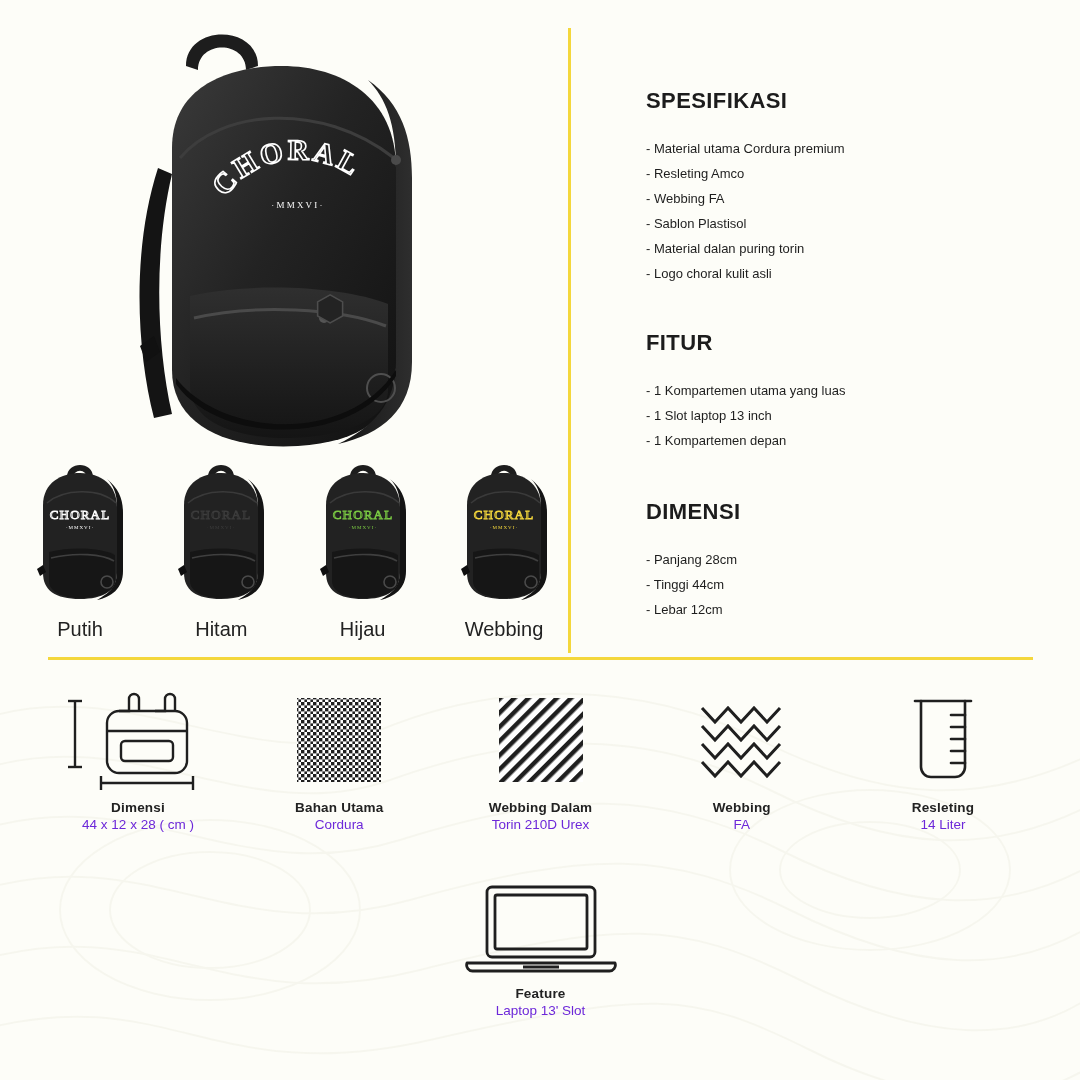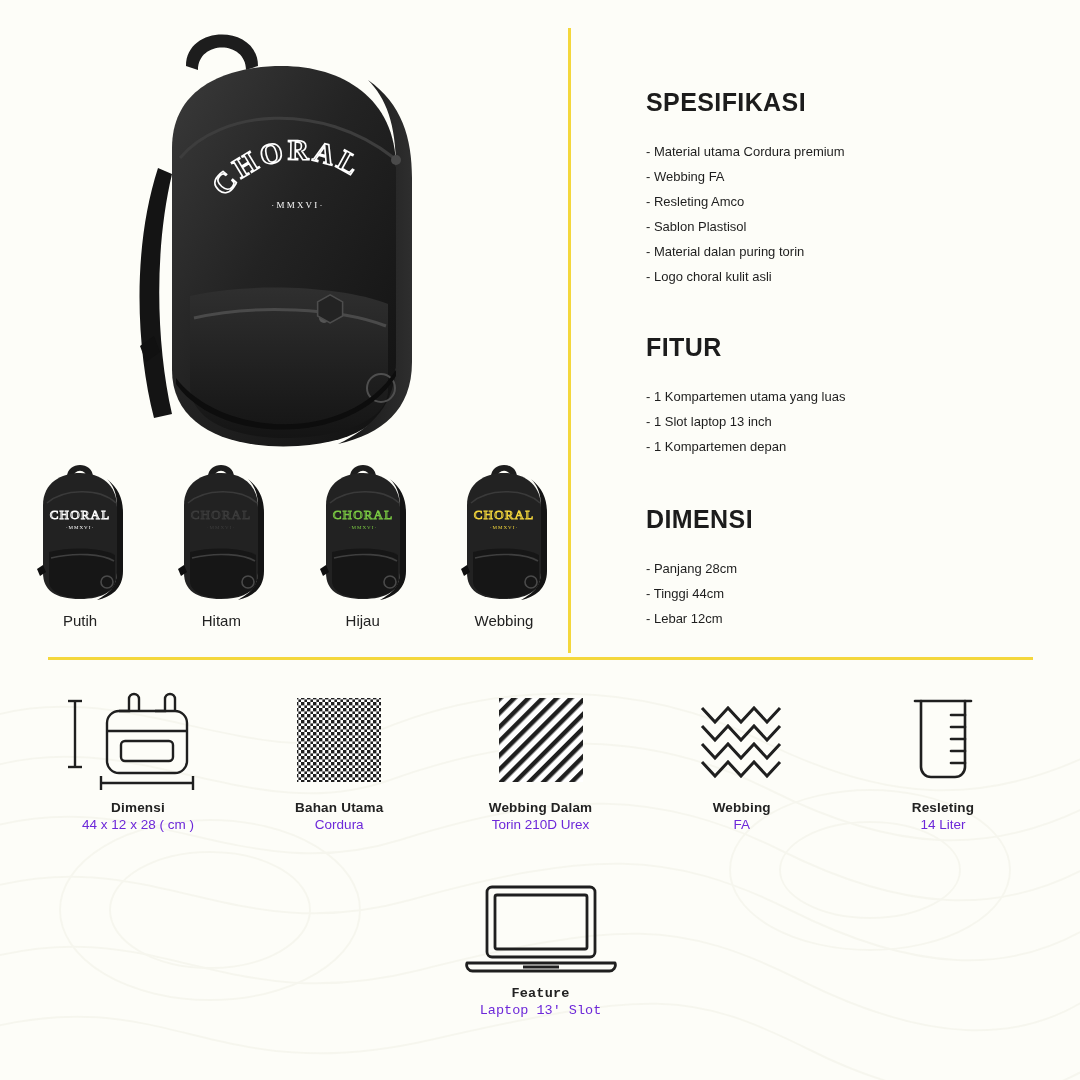--- a/index.html
+++ b/index.html
@@ -39,21 +39,21 @@
   }
 
   
   .spec-col {
     position: absolute;
     left: 646px; top: 88px;
     width: 400px;
     color: #1c1c1c;
   }
   .spec-h {
-    font-size: 25px;
+    font-size: 22px;
     font-weight: bold;
     letter-spacing: 0.4px;
     margin-bottom: 22px;
   }
   .spec-h.second { margin-top: 44px; }
   .spec-h.third  { margin-top: 46px; }
   .spec-list li {
     list-style: none;
     font-size: 13px;
     line-height: 25px;
@@ -74,21 +74,22 @@
     width: 132px;
     text-align: center;
   }
   .variant .thumb {
     height: 160px;
     display: flex;
     align-items: flex-end;
     justify-content: center;
   }
   .variant .vlabel {
-    font-size: 15px;
+    margin-top: 6px;
+    font-size: 20px;
     color: #222;
   }
 
   
   .features {
     position: absolute;
     left: 48px; top: 680px;
     width: 985px;
   }
   .feat-row {
@@ -114,21 +115,21 @@
   }
   .feat .fsub {
     font-size: 13.5px;
     color: #6d28d9;
     margin-top: 2px;
   }
   .feat-row.second {
     justify-content: center;
     margin-top: 34px;
   }
-  .feat-row.second .feat { width: 260px; font-family: Liberation Mono, monospace; }
+  .feat-row.second .feat { width: 260px; }
 
   
   .topo {
     position: absolute;
     left: 0; top: 660px;
     width: 1080px; height: 420px;
     opacity: 0.45;
     pointer-events: none;
   }
 </style>
@@ -208,22 +209,22 @@
     </svg>
   </div>
 
   <div class="v-divider"></div>
   <div class="h-divider"></div>
 
   <div class="spec-col">
     <div class="spec-h">SPESIFIKASI</div>
     <ul class="spec-list">
       <li>- Material utama Cordura premium</li>
+      <li>- Resleting Amco</li>
       <li>- Webbing FA</li>
-      <li>- Resleting Amco</li>
       <li>- Sablon Plastisol</li>
       <li>- Material dalan puring torin</li>
       <li>- Logo choral kulit asli</li>
     </ul>
 
     <div class="spec-h second">FITUR</div>
     <ul class="spec-list">
       <li>- 1 Kompartemen utama yang luas</li>
       <li>-  1  Slot laptop 13 inch</li>
       <li>- 1 Kompartemen depan</li>

